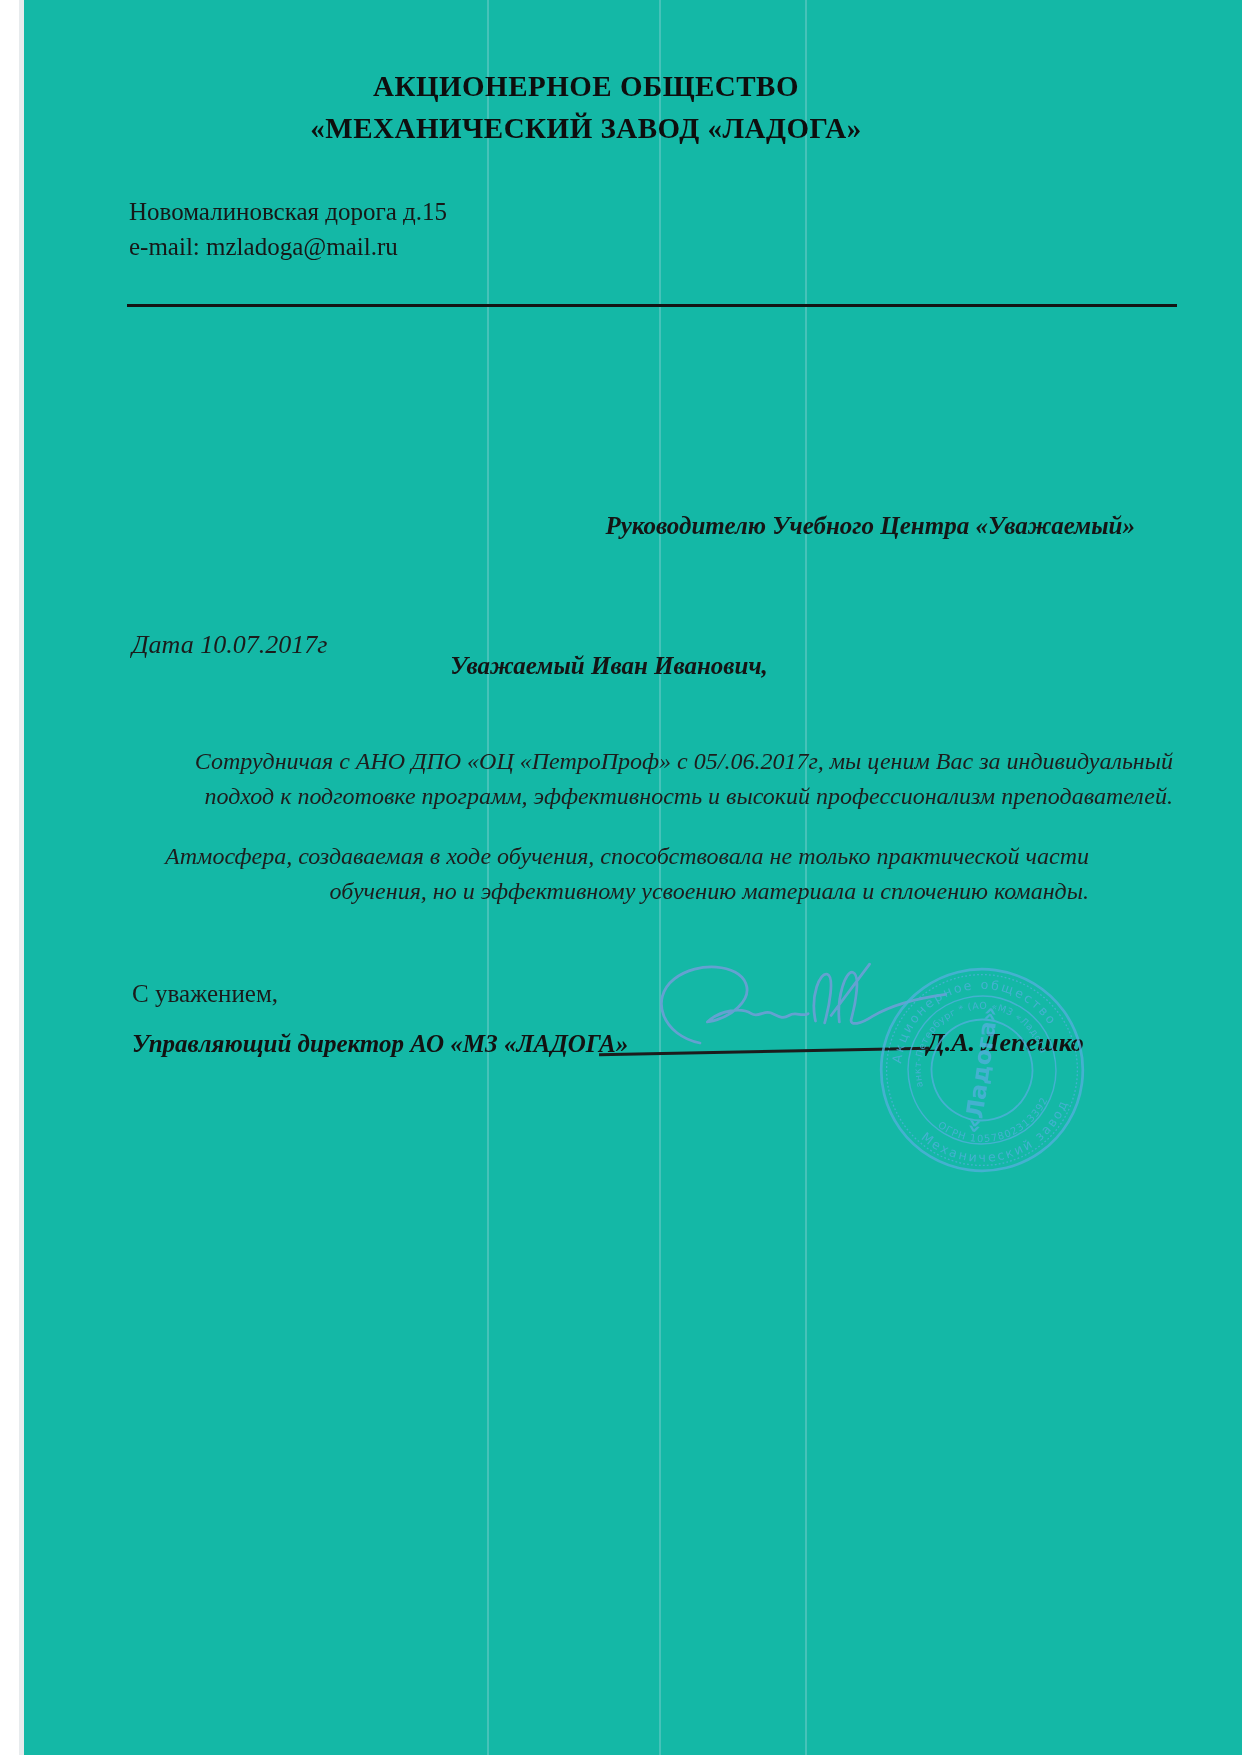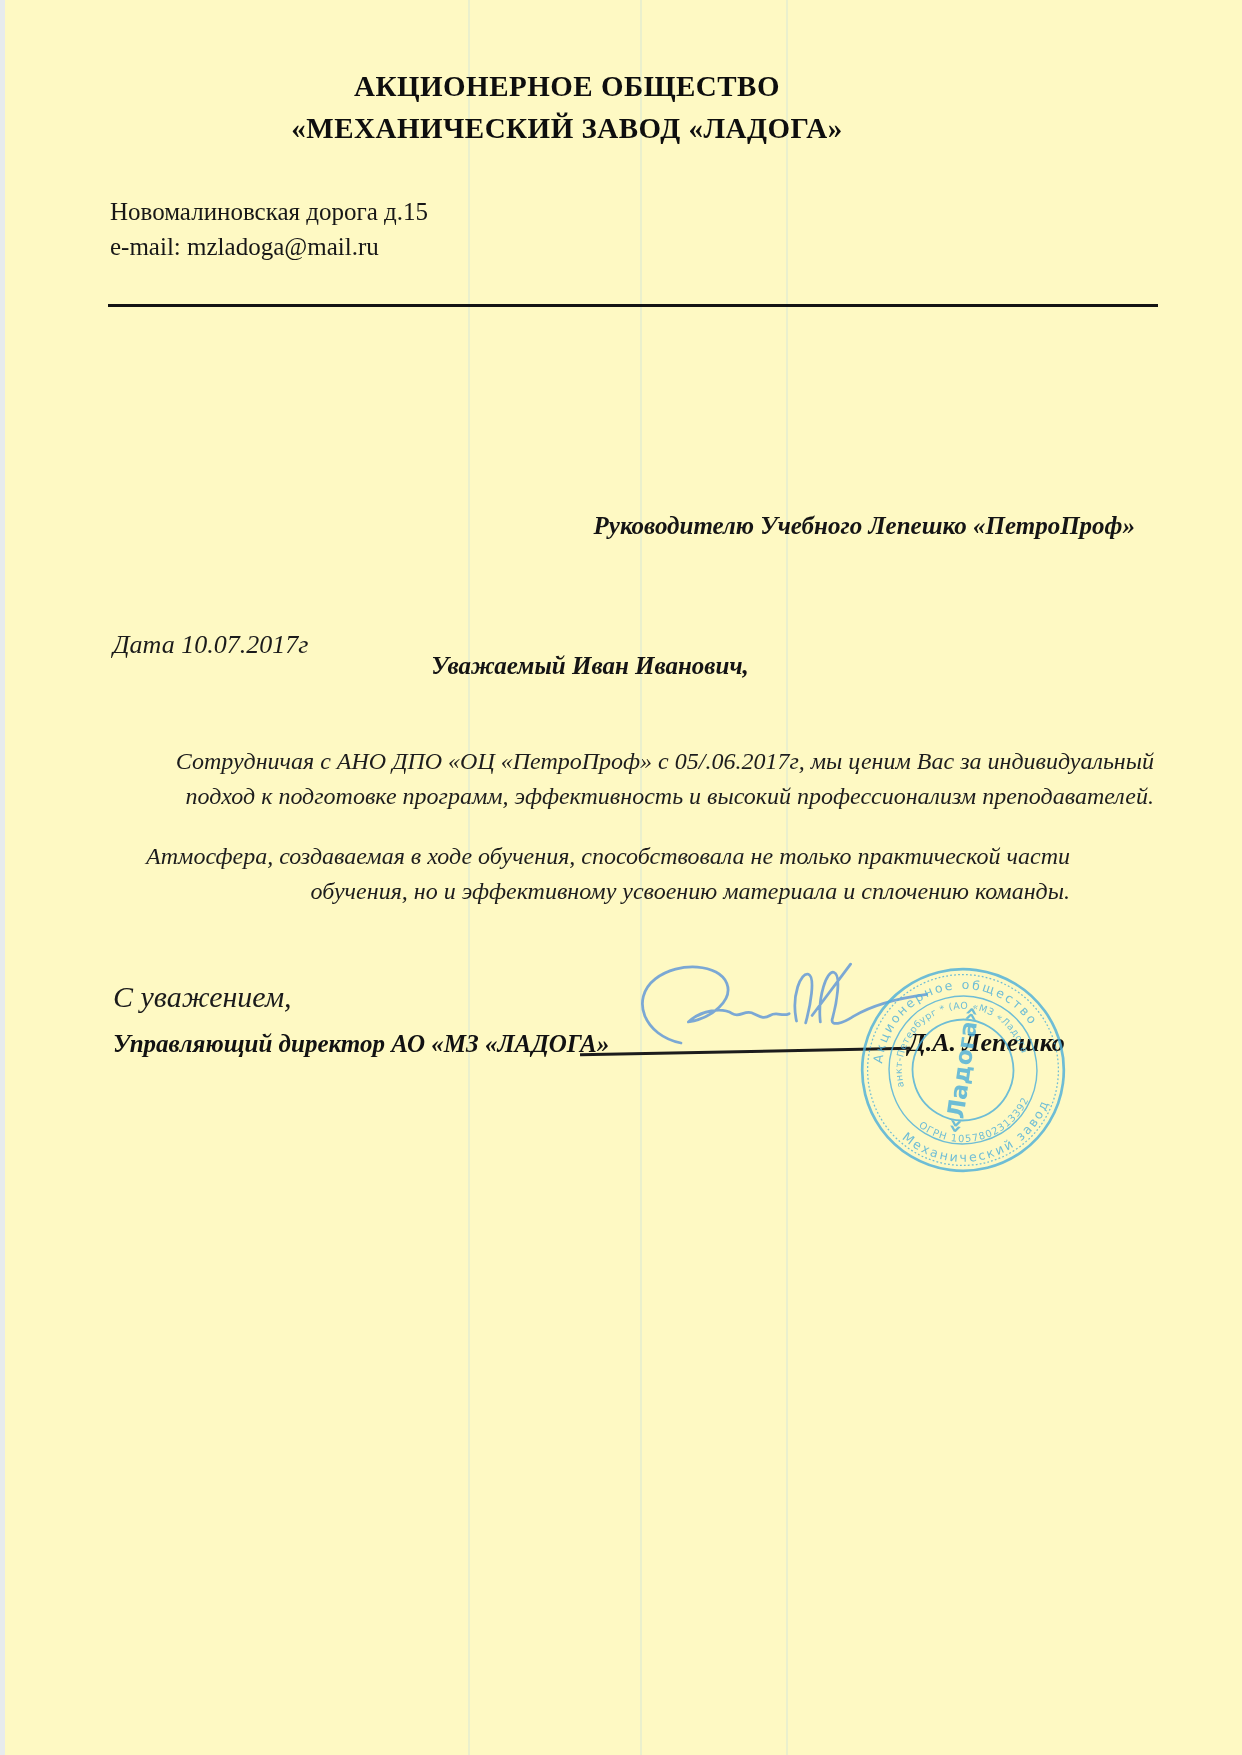--- a/index.html
+++ b/index.html
@@ -1,19 +1,19 @@
 <!DOCTYPE html>
 <html><head>
 <meta charset="utf-8">
 <style>
   * { margin: 0; padding: 0; box-sizing: border-box; }
   html, body { background: #ffffff; }
   body { width: 1242px; height: 1755px; position: relative; overflow: hidden;
          font-family: "Liberation Serif", serif; color: #1b1b1b; }
-  .page { position: absolute; inset: 0; background: #fef9c3; }
+  .page { position: absolute; inset: 0; background: #14b8a6; margin-left: 19px; }
   .scan-edge { position: absolute; left: 0; top: 0; width: 5px; height: 100%;
                background: #e7ebed; }
   .scan-streak { position: absolute; top: 0; height: 100%; width: 2px;
                  background: rgba(190, 218, 228, 0.30); }
 
   .hdr { position: absolute; left: 0; width: 1134px; text-align: center;
          font-weight: bold; color: #0e0e0e; }
   .hdr-1 { top: 70px;  font-size: 29px; letter-spacing: 0.5px; }
   .hdr-2 { top: 112px; font-size: 29px; letter-spacing: 0.5px; }
   .hdr-3 { top: 155px; font-size: 27px; }
@@ -32,22 +32,22 @@
                font-style: italic; }
   .salutation { position: absolute; left: 110px; top: 652px; width: 960px;
                 text-align: center; font-size: 25px; font-weight: bold;
                 font-style: italic; color: #141414; }
 
   .para { position: absolute; font-style: italic; font-size: 24px;
           line-height: 35px; white-space: pre-line; color: #1d1d1d; }
   .para-1 { left: 114px; top: 744px; width: 1040px; text-align: right; }
   .para-2 { left: 110px; top: 839px; width: 960px; text-align: right; }
 
-  .regards { position: absolute; left: 113px; top: 980px; font-size: 30px;
-             font-style: italic; }
+  .regards { position: absolute; left: 113px; top: 980px; font-size: 25px;
+             }
   .signer-position { position: absolute; left: 113px; top: 1030px; font-size: 25px;
                      font-weight: bold; font-style: italic; color: #121212; }
   .signer-name { position: absolute; left: 908px; top: 1028px; font-size: 26px;
                  font-weight: bold; font-style: italic; color: #121212; }
 
   .sig-line { position: absolute; left: 580px; top: 1050px; width: 330px;
               height: 3px; background: #1c1c1c; transform: rotate(-1.1deg); }
 
   .signature-svg { position: absolute; left: 615px; top: 955px; width: 330px;
                    height: 110px; }
@@ -68,21 +68,21 @@
   <div class="hdr hdr-2">«МЕХАНИЧЕСКИЙ ЗАВОД «ЛАДОГА»</div>
 
   <div class="sender">
     <div>Новомалиновская дорога д.15</div>
     <div>e-mail: mzladoga@mail.ru</div>
   </div>
 
 
   <div class="divider"></div>
 
-  <div class="addressee">Руководителю Учебного Лепешко «ПетроПроф»</div>
+  <div class="addressee">Руководителю Учебного Центра «Уважаемый»</div>
   <div class="date-line">Дата 10.07.2017г</div>
   <div class="salutation">Уважаемый Иван Иванович,</div>
   <div class="para para-1">Сотрудничая с АНО ДПО «ОЦ «ПетроПроф» с 05/.06.2017г, мы ценим Вас за индивидуальный
 подход к подготовке программ, эффективность и высокий профессионализм преподавателей.</div>
   <div class="para para-2">Атмосфера, создаваемая в ходе обучения, способствовала не только практической части
 обучения, но и эффективному усвоению материала и сплочению команды.</div>
 
   <div class="regards">С уважением,</div>
   <div class="signer-position">Управляющий директор АО «МЗ «ЛАДОГА»</div>
   <div class="sig-line"></div>

